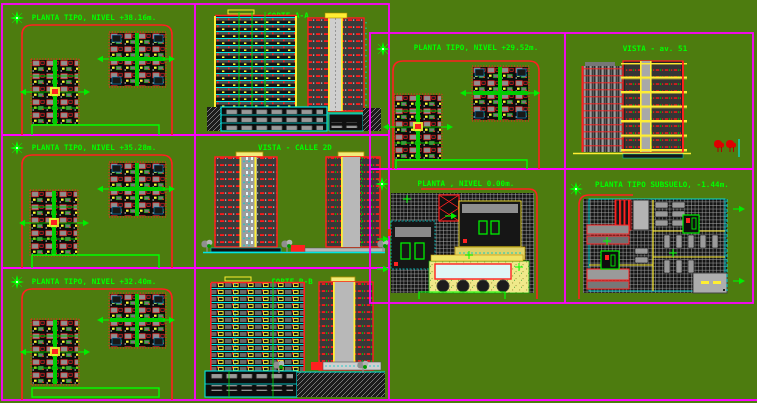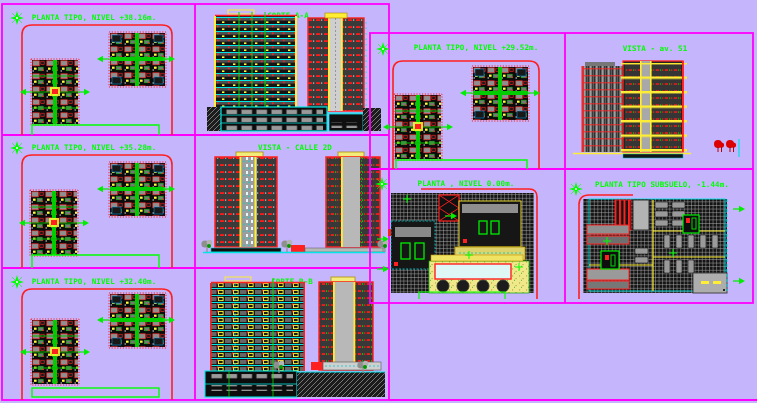--- a/index.html
+++ b/index.html
@@ -1,16 +1,16 @@
 <!DOCTYPE html>
 <html><head>
 <meta charset="utf-8">
 <style>
   html,body{margin:0;padding:0;background:#000;}
-  .canvas{position:relative;width:757px;height:403px;background:#c4b5fd;overflow:hidden;text-align:right;}
+  .canvas{position:relative;width:757px;height:403px;background:#4d7c0f;overflow:hidden;text-align:right;}
   svg{display:block;}
   .t{font-family:"DejaVu Sans Mono",monospace;font-weight:bold;font-size:7.5px;fill:#00ff00;letter-spacing:.1px;}
 </style>
 </head>
 <body>
 
 <div class="canvas">
 <svg width="757" height="403" viewBox="0 0 757 403">
 <defs>
   <pattern id="pGrid" width="3.6" height="3.6" patternUnits="userSpaceOnUse">

